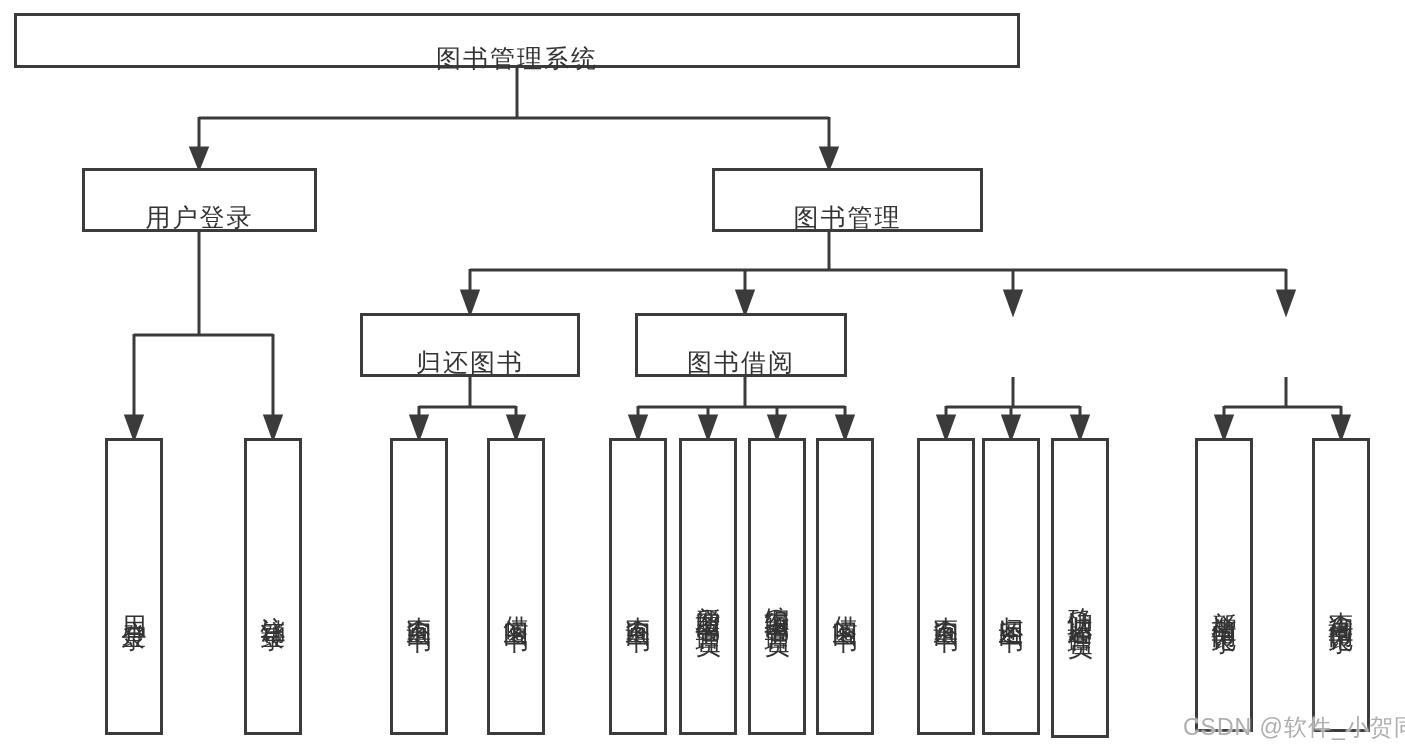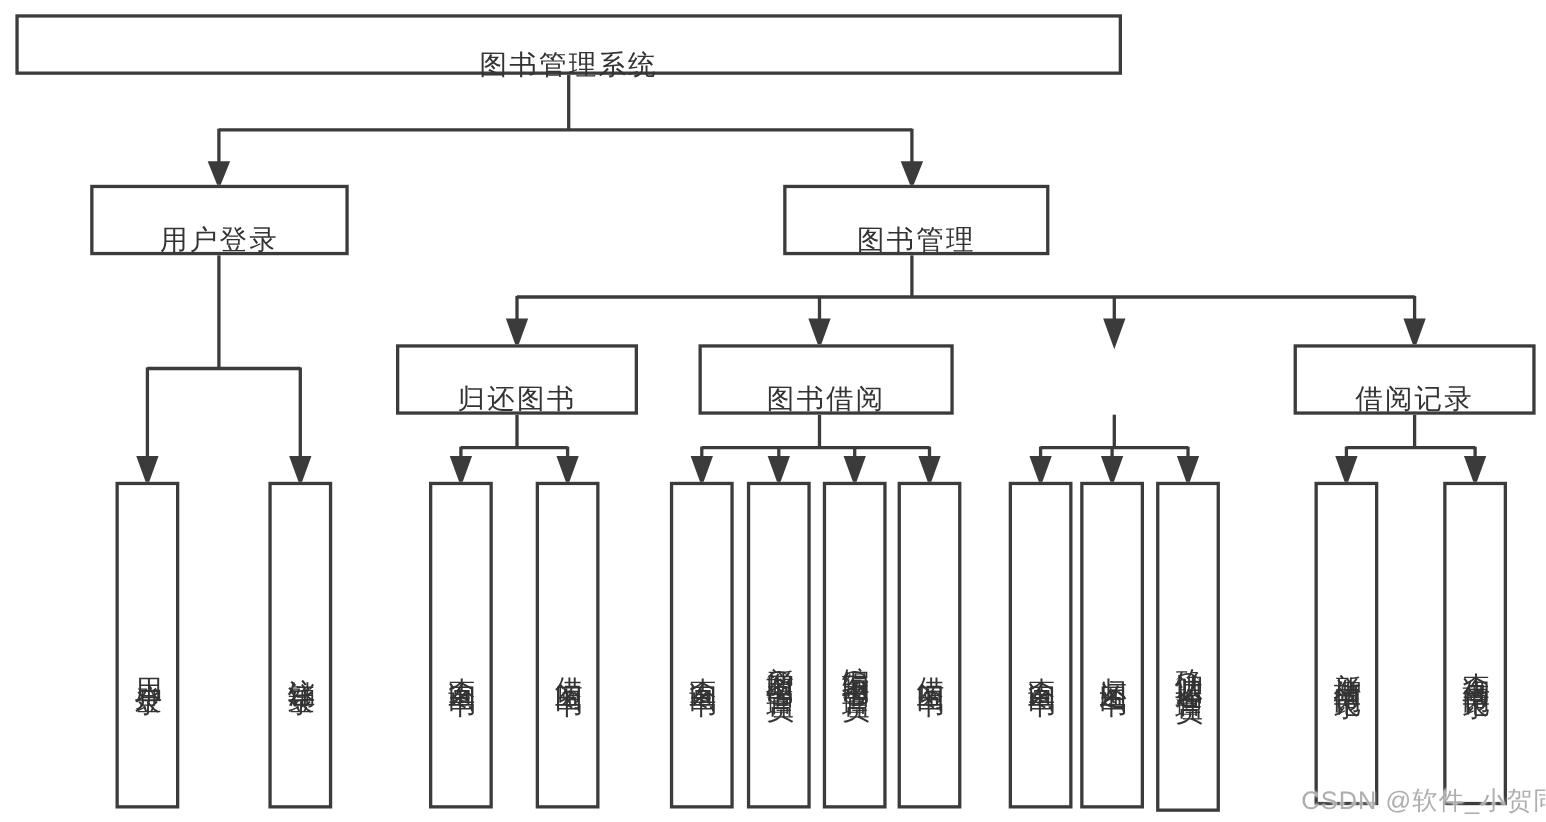--- a/index.html
+++ b/index.html
@@ -125,32 +125,29 @@
     <polygon points="1333,416 1349,416 1341,438"></polygon>
   </svg>
 
   <div class="node" style="left:14px; top:13px; width:1006px; height:55px;">
     <span class="lbl">图书管理系统</span>
   </div>
 
   <div class="node" style="left:82px; top:168px; width:235px; height:64px;">
     <span class="lbl">用户登录</span>
   </div>
-  <div class="node" style="left:712px; top:168px; width:242px; height:64px;">
+  <div class="node" style="left:712px; top:168px; width:271px; height:64px;">
     <span class="lbl">图书管理</span>
   </div>
 
   <div class="node" style="left:360px; top:313px; width:220px; height:64px;">
     <span class="lbl">归还图书</span>
   </div>
-  <div class="node" style="left:635px; top:313px; width:232px; height:64px;">
+  <div class="node" style="left:635px; top:313px; width:212px; height:64px;">
     <span class="lbl">图书借阅</span>
-  </div>
-  <div class="node" style="left:1176px; top:313px; width:220px; height:64px;">
-    <span class="lbl">借阅记录</span>
   </div>
 
   <div class="node v" style="left:105px; top:438px; width:58px; height:297px;">
     <span class="lbl">用户登录</span>
   </div>
   <div class="node v" style="left:244px; top:438px; width:58px; height:297px;">
     <span class="lbl">注销登录</span>
   </div>
 
   <div class="node v" style="left:390px; top:438px; width:58px; height:297px;">

